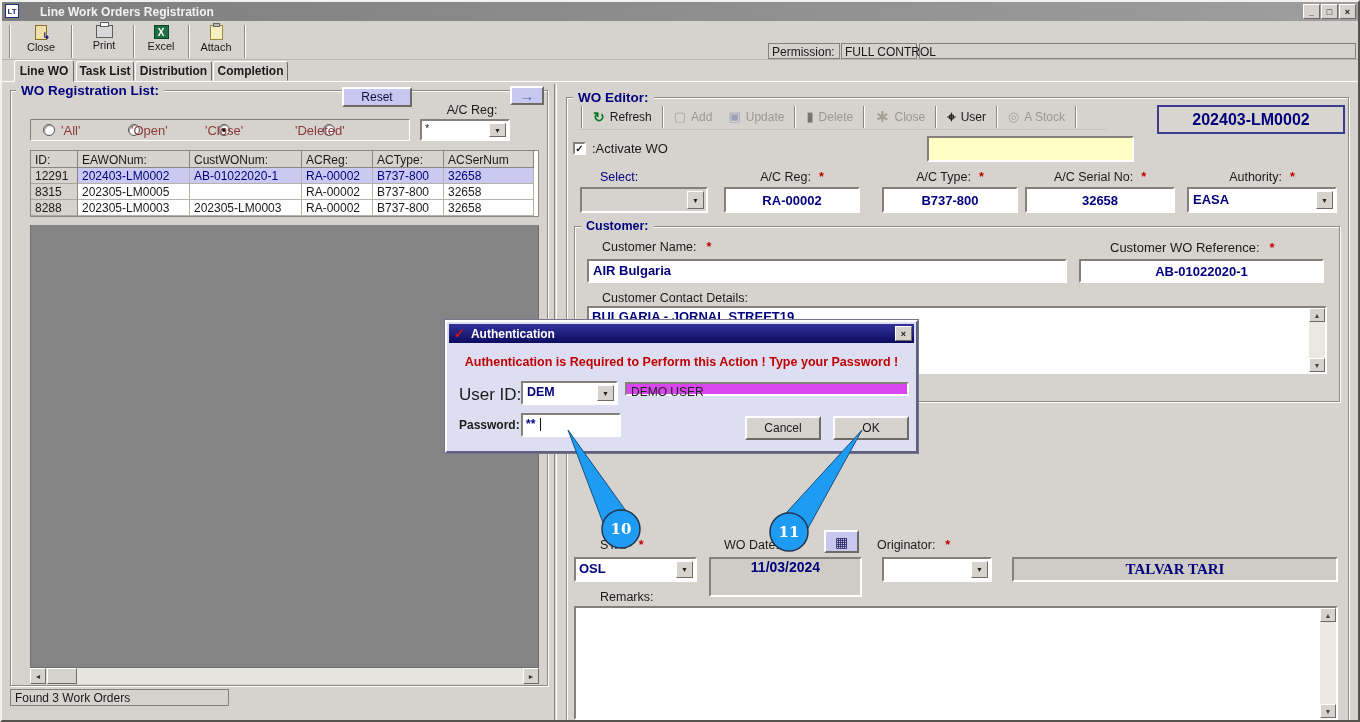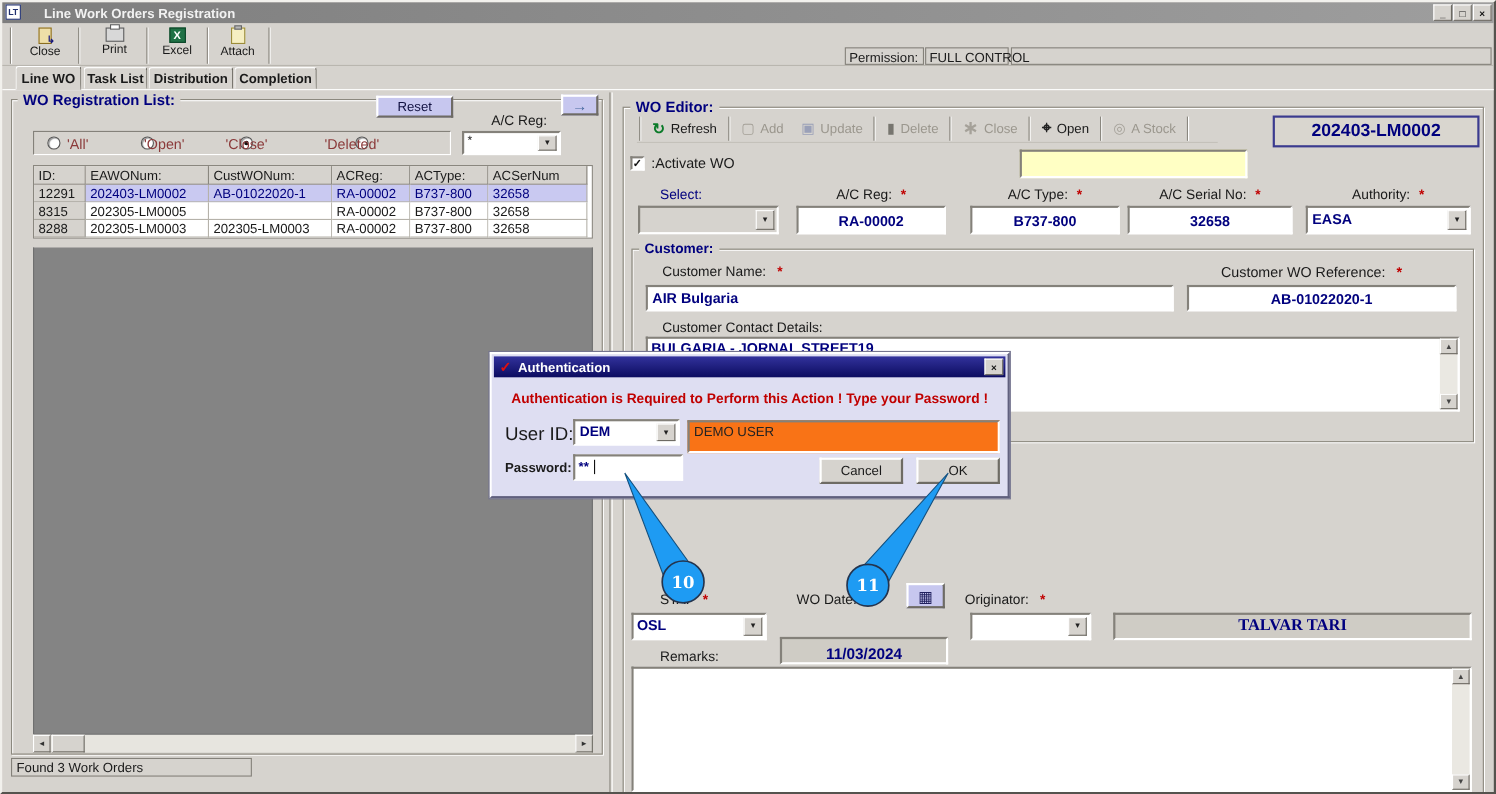--- a/index.html
+++ b/index.html
@@ -233,21 +233,21 @@
       <span>Delete</span>
     </div>
     <div class="edsep"></div>
     <div class="edbtn disabled">
       <span style="font-size:17px;color:#a5a199;font-weight:bold;">∗</span>
       <span>Close</span>
     </div>
     <div class="edsep"></div>
     <div class="edbtn">
       <span style="font-size:15px;color:#222;font-weight:bold;">⌖</span>
-      <span>Open</span>
+      <span>User</span>
     </div>
     <div class="edsep"></div>
     <div class="edbtn disabled">
       <span style="font-size:13px;color:#a5a199;">◎</span>
       <span>A Stock</span>
     </div>
     <div class="edsep"></div>
   </div>
 
   <div class="abs" style="left:1155px;top:103px;width:188px;height:29px;background:#D9D6CF;border:2px solid #3b3b8f;display:flex;align-items:center;justify-content:center;color:#00007e;font-weight:bold;font-size:16px;">202403-LM0002</div>
@@ -315,21 +315,21 @@
       <span style="color:#20205e;font-size:14px;">▦</span>
     </div>
   <div class="abs" style="left:875px;top:536px;font-size:12.5px;"><span>Originator:</span><span class="red bold" style="margin-left:10px;">*</span></div>
 
   <div class="abs sunken" style="left:572px;top:555px;width:123px;height:25px;background:#fff;">
     <span class="navy bold abs" style="left:3px;top:2px;font-size:13px;">OSL</span>
     <span class="ddbtn">
         <span>▼</span>
       </span>
   </div>
-  <div class="abs sunken field-gray" style="left:707px;top:577px;width:153px;height:25px;display:flex;align-items:flex-end;justify-content:center;">
+  <div class="abs sunken field-gray" style="left:707px;top:555px;width:153px;height:40px;display:flex;align-items:flex-start;justify-content:center;">
       <span class="navy bold" style="font-size:14px;">11/03/2024</span>
     </div>
   <div class="abs sunken" style="left:880px;top:555px;width:110px;height:25px;background:#fff;">
     <span class="ddbtn">
         <span>▼</span>
       </span>
   </div>
   <div class="abs sunken field-gray" style="left:1010px;top:555px;width:326px;height:25px;display:flex;align-items:center;justify-content:center;font-family:Liberation Serif, serif;">
       <span class="navy bold" style="font-size:15px;">TALVAR TARI</span>
     </div>
@@ -357,21 +357,21 @@
     </div>
     <div class="abs red bold" style="left:0;top:33px;width:100%;text-align:center;font-size:12.5px;">Authentication is Required to Perform this Action ! Type your Password !</div>
 
     <span class="abs" style="left:12px;top:63px;font-size:17px;">User ID:</span>
     <div class="abs sunken" style="left:74px;top:59px;width:97px;height:24px;background:#fff;">
       <span class="navy bold abs" style="left:4px;top:2px;font-size:12.5px;">DEM</span>
       <span class="ddbtn">
           <span>▼</span>
         </span>
     </div>
-    <div class="abs sunken" style="left:178px;top:60px;width:284px;height:30px;background:#f97316;text-align:center;">
+    <div class="abs sunken" style="left:178px;top:60px;width:284px;height:14px;background:#d946ef;text-align:center;">
         <span class="abs" style="left:4px;top:1px;font-size:12px;color:#222;">DEMO USER</span>
       </div>
 
     <span class="abs" style="left:12px;top:96px;font-size:12px;font-weight:bold;">Password:</span>
     <div class="abs sunken" style="left:74px;top:91px;width:100px;height:24px;background:#fff;">
       <span class="navy abs" style="left:3px;top:2px;font-size:12px;font-weight:bold;">**</span>
       <span class="abs" style="left:17px;top:3px;width:1px;height:13px;background:#111;"></span>
     </div>
 
     <div class="abs pushbtn" style="left:298px;top:94px;width:76px;height:24px;">

